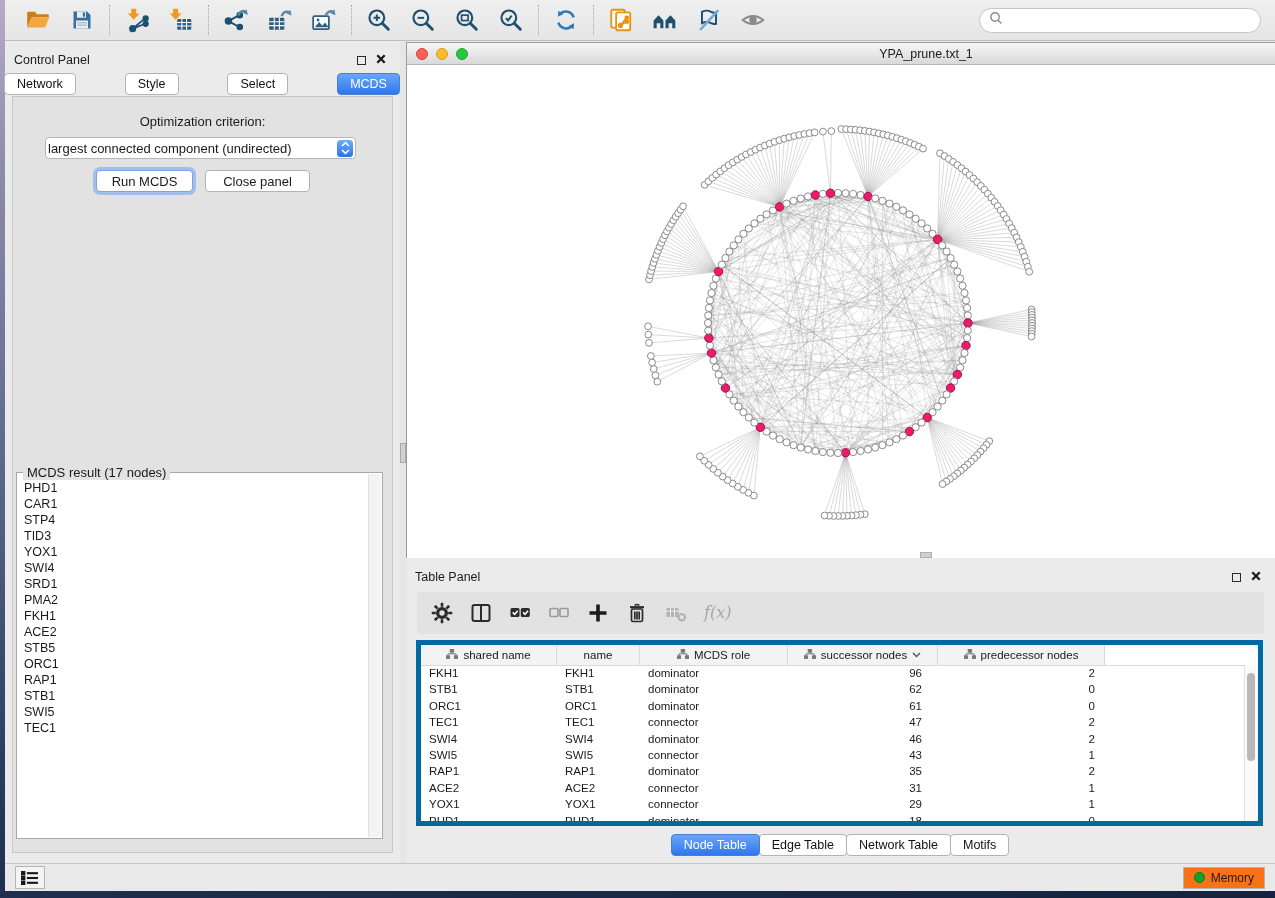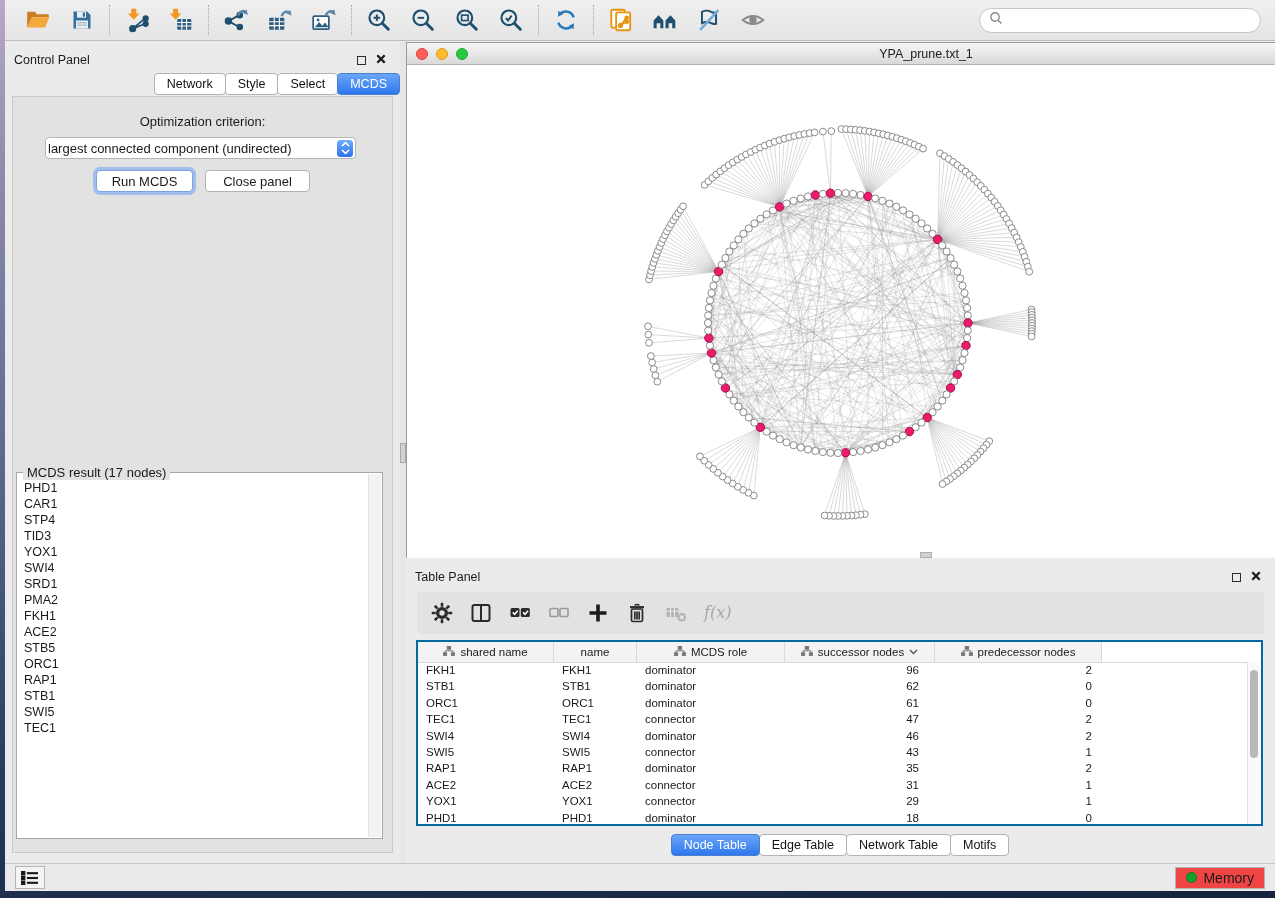--- a/index.html
+++ b/index.html
@@ -19,21 +19,21 @@
     border:1px solid #c6c6c6;border-radius:13px;display:flex;align-items:center;padding-left:8px;box-sizing:border-box;}
   #search-box input{border:none;outline:none;flex:1;height:20px;font-size:12px;background:transparent;}
 
   
   .win-btns{margin-left:auto;display:flex;gap:10px;align-items:center;}
   .float-ico{width:9px;height:9px;border:1.6px solid #2b2b2b;box-sizing:border-box;display:inline-block;}
 
   
   #control-panel{position:absolute;left:0;top:41px;width:395px;height:822px;}
   .panel-titlebar{height:26px;display:flex;align-items:flex-end;padding:6px 14px 0 9px;box-sizing:border-box;font-size:12.5px;}
-  #cp-tabs{position:absolute;left:0;right:0;top:32px;display:flex;justify-content:flex-end;}
+  #cp-tabs{position:absolute;left:0;right:0;top:32px;display:flex;justify-content:space-between;}
   .seg-tab{padding:3px 12px;background:#fff;border:1px solid #b3b3b3;margin-left:-1px;
     font-size:12.5px;border-radius:4px;position:relative;color:#111;}
   .seg-tab.active{background:linear-gradient(#6aa7f8,#2f76ee);color:#fff;border-color:#4a7fd0;z-index:1;}
   #cp-body{position:absolute;left:7px;right:7px;top:55px;bottom:10px;background:#e2e2e2;
     border:1px solid #c9c9c9;border-radius:0;}
   #opt-label{position:absolute;top:17px;left:0;right:0;text-align:center;font-size:13px;}
   #criterion-select{position:absolute;left:32px;top:40px;width:311px;height:22px;background:#fff;
     border:1px solid #b6b6b6;border-radius:4px;display:flex;align-items:center;box-sizing:border-box;}
   #criterion-select .val{flex:1;padding-left:2px;font-size:13px;white-space:nowrap;}
   .stepper{width:16px;height:17px;margin-right:2px;border-radius:3.5px;
@@ -65,41 +65,41 @@
   .light.green{background:#27c83f;border:1px solid #1da832;}
   #nw-title{position:absolute;left:0;right:0;text-align:center;font-size:12.5px;color:#1c1c1c;}
   #nw-canvas{position:relative;width:100%;height:493px;overflow:hidden;background:#fff;}
   #nw-grip{position:absolute;left:50%;bottom:0;transform:translateX(-50%);width:12px;height:6px;
     background:#d0d0d0;border:1px solid #b0b0b0;box-sizing:border-box;}
 
   
   #table-panel{position:absolute;left:401px;top:558px;width:869px;height:305px;box-sizing:border-box;}
   #tp-toolbar{position:absolute;left:11px;right:11px;top:34px;height:42px;background:#e2e2e2;border-radius:4px;
     display:flex;align-items:center;padding-left:12px;gap:13px;box-sizing:border-box;}
-  #tp-table{position:absolute;left:10px;right:12px;top:82px;height:186px;border:2px solid #0369a1;
+  #tp-table{position:absolute;left:10px;right:12px;top:82px;height:186px;border:5px solid #0369a1;
     background:#fff;box-sizing:border-box;overflow:hidden;}
   .tp-grid{display:grid;grid-template-columns:136px 83px 148px 150px 167px 1fr;}
   #tp-header{height:20px;background:#f3f3f3;border-bottom:1px solid #d9d9d9;font-size:11.5px;margin-right:13px;}
   .th{display:flex;align-items:center;justify-content:center;gap:5px;border-right:1px solid #d9d9d9;overflow:hidden;}
   .th.filler{border-right:none;background:#fff;}
   #tp-rows{margin-right:13px;}
   .tp-row{height:16.4px;font-size:11.5px;}
   .td{padding:1px 0 0 8px;white-space:nowrap;overflow:hidden;}
   .td.num{text-align:right;padding-right:16px;padding-left:0;}
   .td.num2{text-align:right;padding-right:10px;padding-left:0;}
   #tp-scroll{position:absolute;right:0;top:20px;bottom:0;width:13px;background:#fafafa;border-left:1px solid #e0e0e0;}
   #tp-thumb{position:absolute;top:8px;left:2px;width:8px;height:88px;background:#b8b8b8;border-radius:5px;}
   #tp-tabs{position:absolute;left:0;right:0;top:276px;display:flex;justify-content:center;}
 
   
   #status-bar{position:absolute;left:0;right:0;bottom:0;height:28px;background:#eaeaea;border-top:1px solid #c6c6c6;
     display:flex;align-items:center;padding:0 10px;box-sizing:border-box;}
   #list-btn{width:28px;height:21px;background:#f4f4f4;border:1px solid #b5b5b5;display:flex;align-items:center;justify-content:center;}
-  #memory-btn{margin-left:auto;height:22px;background:#ef4444;border:1px solid #b5b5b5;display:flex;align-items:center;
-    gap:6px;padding:0 10px;font-size:14px;box-sizing:border-box;}
+  #memory-btn{margin-left:auto;height:22px;background:#f97316;border:1px solid #b5b5b5;display:flex;align-items:center;
+    gap:6px;padding:0 10px;font-size:12px;box-sizing:border-box;}
   #memory-dot{width:11px;height:11px;border-radius:50%;background:#14a02c;border:1px solid #0c7a1f;box-sizing:border-box;}
 </style>
 </head>
 <body>
 
 <div id="wallpaper"></div>
 
 <div id="app">
 
   <div id="toolbar">

